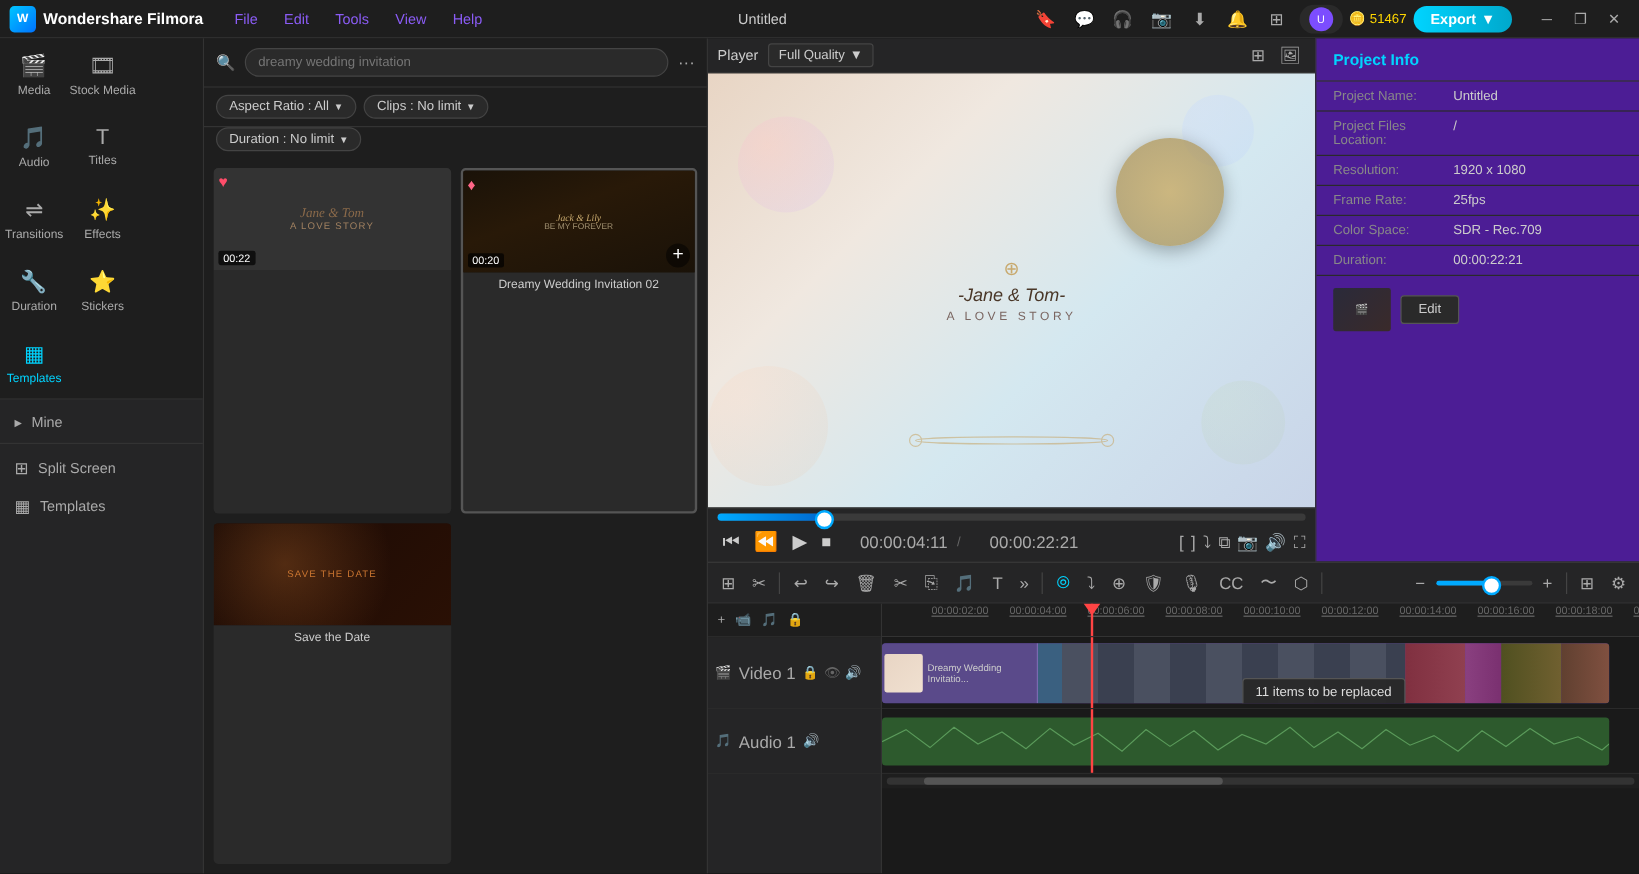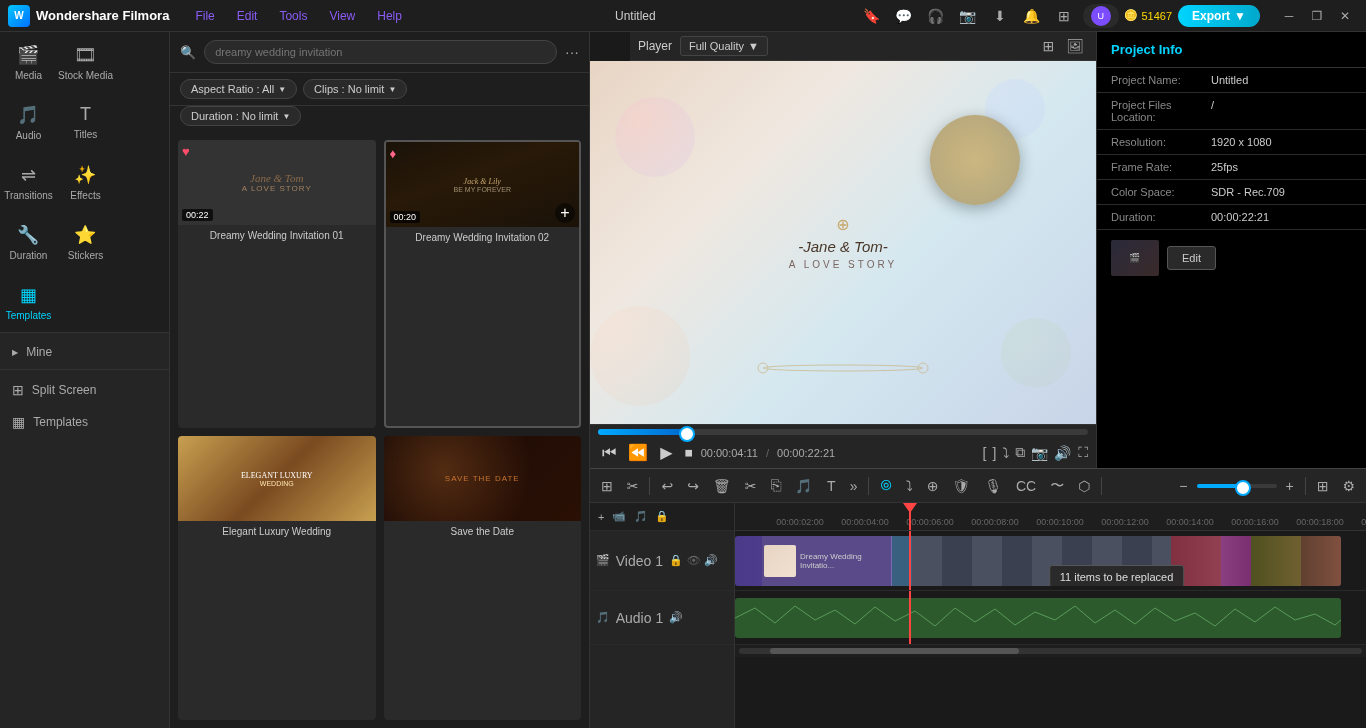--- a/index.html
+++ b/index.html
@@ -61,45 +61,45 @@
     .thumb-wedding2 .inner { color: #c8a96e; font-size: 9px; text-align: center; }
     
     .thumb-elegant { background: linear-gradient(135deg, #d4a96a, #8b5e3c); }
     .thumb-elegant .inner { color: #fff; font-size: 8px; text-align: center; }
     
     .thumb-savedate { background: #1a0a05; }
     .thumb-savedate .inner { color: #c87430; font-size: 8px; text-align: center; }
 
     
     #preview-area { flex: 1; background: #1a1a1a; display: flex; flex-direction: column; }
-    #preview-header { display: flex; align-items: center; padding: 4px 8px; background: #252526; border-bottom: 1px solid #333; gap: 8px; margin-left: 40px; }
+    #preview-header { display: flex; align-items: center; padding: 4px 8px; background: #252526; border-bottom: 1px solid #333; gap: 8px; }
     #preview-header .player-label { color: #ccc; font-size: 12px; }
     #preview-header .quality-select { background: #2a2a2a; border: 1px solid #444; border-radius: 3px; color: #ccc; padding: 3px 8px; font-size: 11px; display: flex; align-items: center; gap: 4px; cursor: pointer; }
     #preview-header .view-icons { margin-left: auto; display: flex; gap: 4px; }
     #preview-header .view-icon { color: #aaa; font-size: 14px; cursor: pointer; padding: 2px 4px; }
 
     #preview-video { flex: 1; background: #0d0d0d; display: flex; align-items: center; justify-content: center; position: relative; overflow: hidden; }
     .preview-bg { width: 100%; height: 100%; background: linear-gradient(135deg, #e8d5c4 0%, #f0e8e0 30%, #d4e8f0 60%, #c8d4e8 100%); display: flex; align-items: center; justify-content: center; }
     .preview-content { text-align: center; }
     .preview-title { font-family: Liberation Sans, sans-serif; font-size: 15px; color: #4a3728; font-style: italic; }
     .preview-subtitle { font-size: 10px; color: #7a6560; letter-spacing: 3px; margin-top: 4px; }
 
     #preview-controls { background: #252526; padding: 4px 8px; border-top: 1px solid #333; }
     .progress-bar-container { width: 100%; height: 6px; background: #3a3a3a; border-radius: 3px; margin-bottom: 6px; cursor: pointer; position: relative; }
     .progress-bar-fill { height: 100%; background: linear-gradient(90deg, #00aaff, #0066cc); border-radius: 3px; width: 18.7%; position: relative; }
     .progress-bar-fill::after { content: ''; position: absolute; right: -5px; top: -3px; width: 12px; height: 12px; background: #fff; border-radius: 50%; border: 2px solid #00aaff; }
     .playback-controls { display: flex; align-items: center; gap: 4px; }
     .pb-btn { color: #ccc; font-size: 16px; cursor: pointer; padding: 2px 4px; background: none; border: none; }
-    .time-display { color: #aaa; font-size: 11px; margin-left: 0; }
+    .time-display { color: #aaa; font-size: 14px; margin-left: 16px; }
     .pb-spacer { flex: 1; }
     .pb-extra-icons { display: flex; gap: 6px; align-items: center; }
     .pb-icon { color: #aaa; font-size: 14px; cursor: pointer; }
 
     
-    #right-panel { width: 270px; background: #000000; border-left: 1px solid #333; overflow-y: auto; }
+    #right-panel { width: 270px; background: #4c1d95; border-left: 1px solid #333; overflow-y: auto; }
     #project-info-header { padding: 10px 14px; border-bottom: 1px solid #333; color: #00d4ff; font-size: 13px; font-weight: 600; }
     .info-row { display: flex; padding: 6px 14px; border-bottom: 1px solid #2a2a2a; }
     .info-label { color: #888; font-size: 11px; width: 100px; flex-shrink: 0; }
     .info-value { color: #ccc; font-size: 11px; flex: 1; }
     .thumbnail-area { padding: 10px 14px; display: flex; align-items: center; gap: 8px; }
     .thumb-preview { width: 48px; height: 36px; background: linear-gradient(135deg, #2a2a3a, #3a2a2a); border-radius: 2px; display: flex; align-items: center; justify-content: center; color: #888; font-size: 10px; overflow: hidden; }
     .edit-btn { background: #2a2a2a; border: 1px solid #555; color: #ccc; padding: 5px 14px; border-radius: 3px; cursor: pointer; font-size: 11px; }
 
     
     #timeline { height: 260px; background: #1a1a1a; border-top: 1px solid #444; display: flex; flex-direction: column; }
@@ -117,24 +117,24 @@
     .track-header-icons { display: flex; gap: 4px; padding: 4px 6px; border-bottom: 1px solid #2a2a2a; background: #1e1e1e; height: 28px; align-items: center; }
     .track-icon { color: #aaa; font-size: 11px; cursor: pointer; padding: 2px; }
     .track-row-left { height: 60px; display: flex; align-items: center; padding: 0 6px; gap: 6px; border-bottom: 1px solid #2a2a2a; }
     .track-label { color: #aaa; font-size: 14px; }
     .track-controls { display: flex; gap: 4px; }
     .track-ctrl-btn { color: #666; font-size: 11px; cursor: pointer; }
     .audio-track-row-left { height: 54px; display: flex; align-items: center; padding: 0 6px; gap: 6px; border-bottom: 1px solid #2a2a2a; }
 
     #timeline-tracks-right { flex: 1; overflow-x: auto; overflow-y: hidden; display: flex; flex-direction: column; }
     .timeline-ruler { height: 28px; background: #1e1e1e; border-bottom: 1px solid #333; position: relative; display: flex; align-items: flex-end; padding-bottom: 4px; overflow: hidden; }
-    .ruler-label { position: absolute; bottom: 3px; color: #666; font-size: 9px; transform: translateX(-50%); }
+    .ruler-label { position: absolute; bottom: 16px; color: #666; font-size: 9px; transform: translateX(-50%); text-decoration: underline; }
     .playhead { position: absolute; top: 0; bottom: 0; width: 2px; background: #ff4444; z-index: 10; left: 174px; }
     .video-track { height: 60px; position: relative; background: #1a1a1a; border-bottom: 1px solid #2a2a2a; display: flex; align-items: center; }
-    .video-clip { position: absolute; height: 50px; top: 5px; left: 0; right: 0; background: linear-gradient(90deg, #3a6ea8, #2a5a9a); border-radius: 3px; overflow: hidden; display: flex; padding-left: 27px; }
+    .video-clip { position: absolute; height: 50px; top: 5px; left: 0; right: 0; background: linear-gradient(90deg, #3a6ea8, #2a5a9a); border-radius: 3px; overflow: hidden; display: flex; }
 
     .audio-track { height: 54px; position: relative; background: #1a1a1a; border-bottom: 1px solid #2a2a2a; }
     .audio-clip { position: absolute; height: 40px; top: 7px; left: 0; right: 40px; background: #2d5a2d; border-radius: 3px; overflow: hidden; }
 
     .bottom-scrollbar { height: 12px; background: #1e1e1e; display: flex; align-items: center; padding: 0 4px; }
     .scrollbar-track { flex: 1; height: 6px; background: #333; border-radius: 3px; position: relative; }
     .scrollbar-thumb { position: absolute; left: 5%; width: 40%; height: 100%; background: #555; border-radius: 3px; cursor: pointer; }
 
     
     .items-tooltip { position: absolute; background: rgba(40,40,40,0.95); color: #ddd; font-size: 11px; padding: 5px 10px; border-radius: 3px; border: 1px solid #555; white-space: nowrap; top: 5px; left: 50%; transform: translateX(-50%); z-index: 30; margin-top: 24px; }
@@ -269,47 +269,37 @@
 
       <div class="template-card">
         <div class="card-thumb thumb-wedding1">
           <div class="inner">
             <div style="font-size:11px;color:#8b6a4a;font-family:Georgia,serif;font-style:italic;">Jane &amp; Tom</div>
             <div style="font-size:8px;color:#a08060;letter-spacing:1px;">A LOVE STORY</div>
           </div>
           <div class="heart-icon">♥</div>
           <div class="duration-badge">00:22</div>
         </div>
-        <div class="card-title">Dreamy Wedding Invitation 01</div>
       </div>
 
       <div class="template-card" style="border: 2px solid #555;">
         <div class="card-thumb thumb-wedding2" style="background:#1a1208;">
           <div class="inner" style="z-index:1;position:relative;">
             <div style="color:#c8a96e;font-size:8px;font-family:Georgia,serif;font-style:italic;">Jack &amp; Lily</div>
             <div style="color:#a09070;font-size:7px;">BE MY FOREVER</div>
           </div>
 
           <div style="position:absolute;top:0;left:0;right:0;bottom:0;background:linear-gradient(160deg,#1a1208 0%,#2a1a08 40%,#1a1208 100%);opacity:0.9;"></div>
           <div class="heart-icon" style="color:#ff6688;">♦</div>
           <div class="duration-badge">00:20</div>
           <div class="add-icon">+</div>
         </div>
         <div class="card-title">Dreamy Wedding Invitation 02</div>
       </div>
 
-      <div class="template-card">
-        <div class="card-thumb thumb-elegant" style="background:linear-gradient(135deg,#c8a050,#7a4a20,#c8a050);">
-          <div class="inner">
-            <div style="color:#fff;font-size:8px;font-family:Georgia,serif;">ELEGANT LUXURY</div>
-            <div style="color:#ffe4b0;font-size:7px;">WEDDING</div>
-          </div>
-        </div>
-        <div class="card-title">Elegant Luxury Wedding</div>
-      </div>
 
       <div class="template-card">
         <div class="card-thumb thumb-savedate" style="background:#1a0a05;">
           <div class="inner" style="z-index:1;position:relative;">
             <div style="color:#c87430;font-size:8px;letter-spacing:1px;">SAVE THE DATE</div>
           </div>
           <div style="position:absolute;top:0;left:0;right:0;bottom:0;background:radial-gradient(circle at 30% 40%,rgba(200,116,48,0.3),transparent 60%),linear-gradient(135deg,#1a0a05,#2a1005);"></div>
         </div>
         <div class="card-title">Save the Date</div>
       </div>

